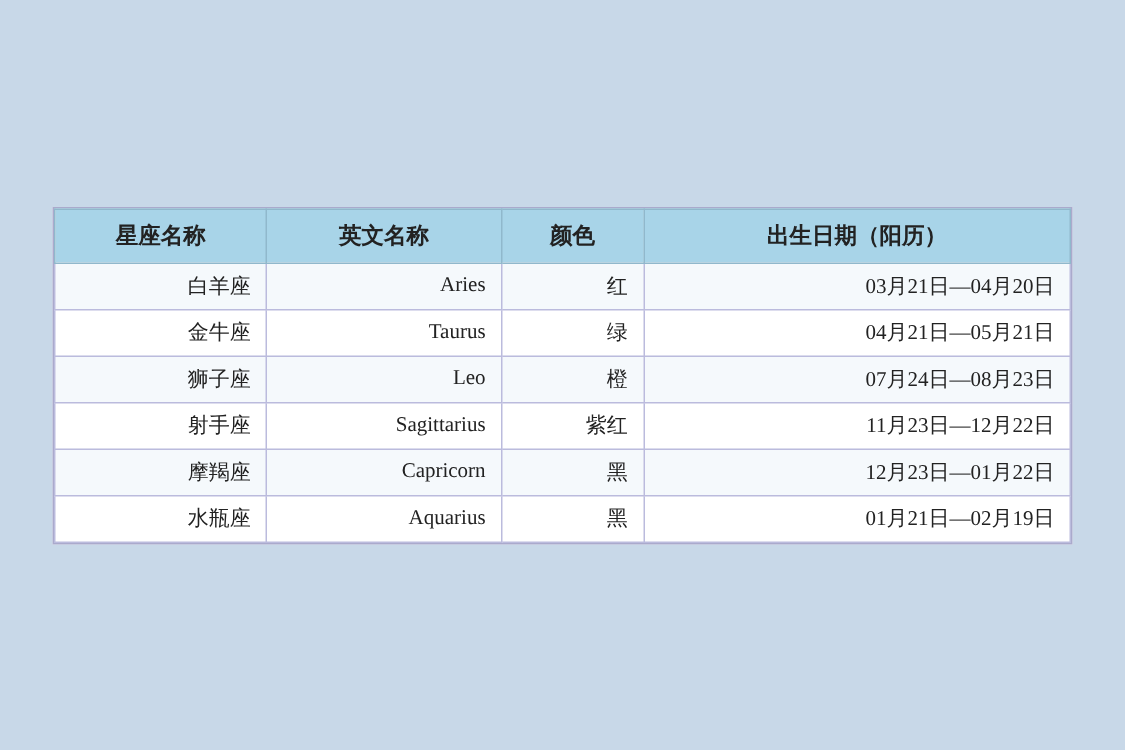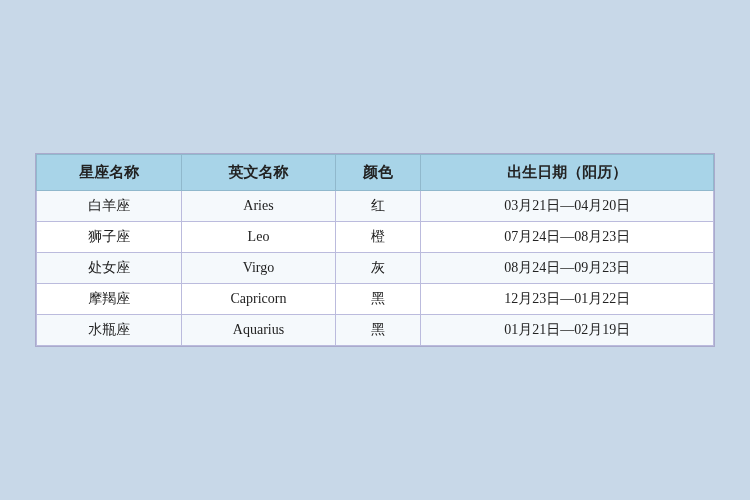--- a/index.html
+++ b/index.html
@@ -25,21 +25,21 @@
       background: #a8d4e8;
       color: #222;
       font-weight: bold;
       font-size: 15px;
       padding: 8px 6px;
       text-align: center;
       border: 1px solid #90b8cc;
     }
     td {
       border: 1px solid #bbd;
-      text-align: center;
+      text-align: right;
       padding: 6px 10px;
       font-size: 14px;
       color: #222;
       background: #fff;
     }
     tr:nth-child(odd) td {
       background: #f5f9fc;
     }
     tr:nth-child(even) td {
       background: #fff;
@@ -62,30 +62,36 @@
       </tr>
     </thead>
     <tbody id="table-body">
     <tr>
           <td>白羊座</td>
           <td>Aries</td>
           <td>红</td>
           <td>03月21日—04月20日</td>
         </tr>
         <tr>
+          <td>金牛座</td>
+          <td>Taurus</td>
+          <td>绿</td>
+          <td>04月21日—05月21日</td>
+        </tr>
+        <tr>
           <td>狮子座</td>
           <td>Leo</td>
           <td>橙</td>
           <td>07月24日—08月23日</td>
         </tr>
         <tr>
-          <td>处女座</td>
-          <td>Virgo</td>
-          <td>灰</td>
-          <td>08月24日—09月23日</td>
+          <td>射手座</td>
+          <td>Sagittarius</td>
+          <td>紫红</td>
+          <td>11月23日—12月22日</td>
         </tr>
         <tr>
           <td>摩羯座</td>
           <td>Capricorn</td>
           <td>黑</td>
           <td>12月23日—01月22日</td>
         </tr>
         <tr>
           <td>水瓶座</td>
           <td>Aquarius</td>

